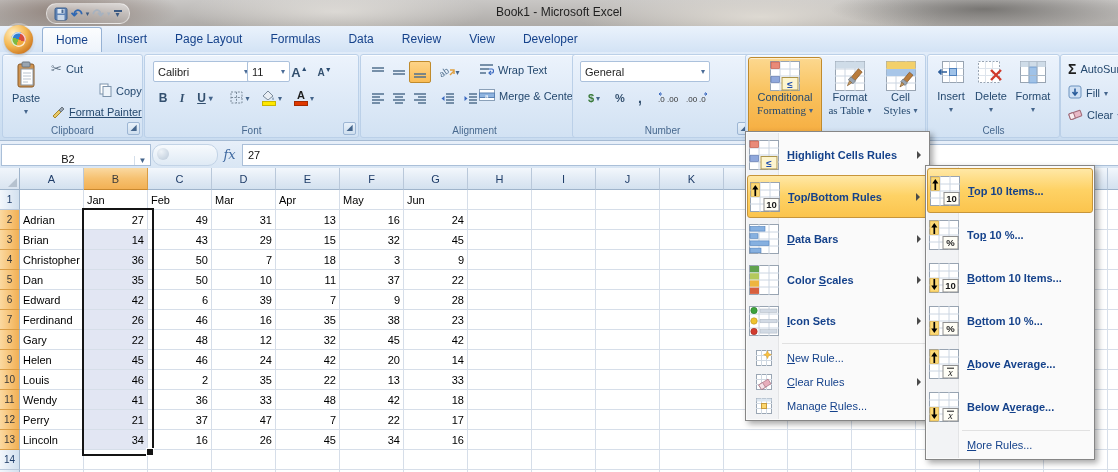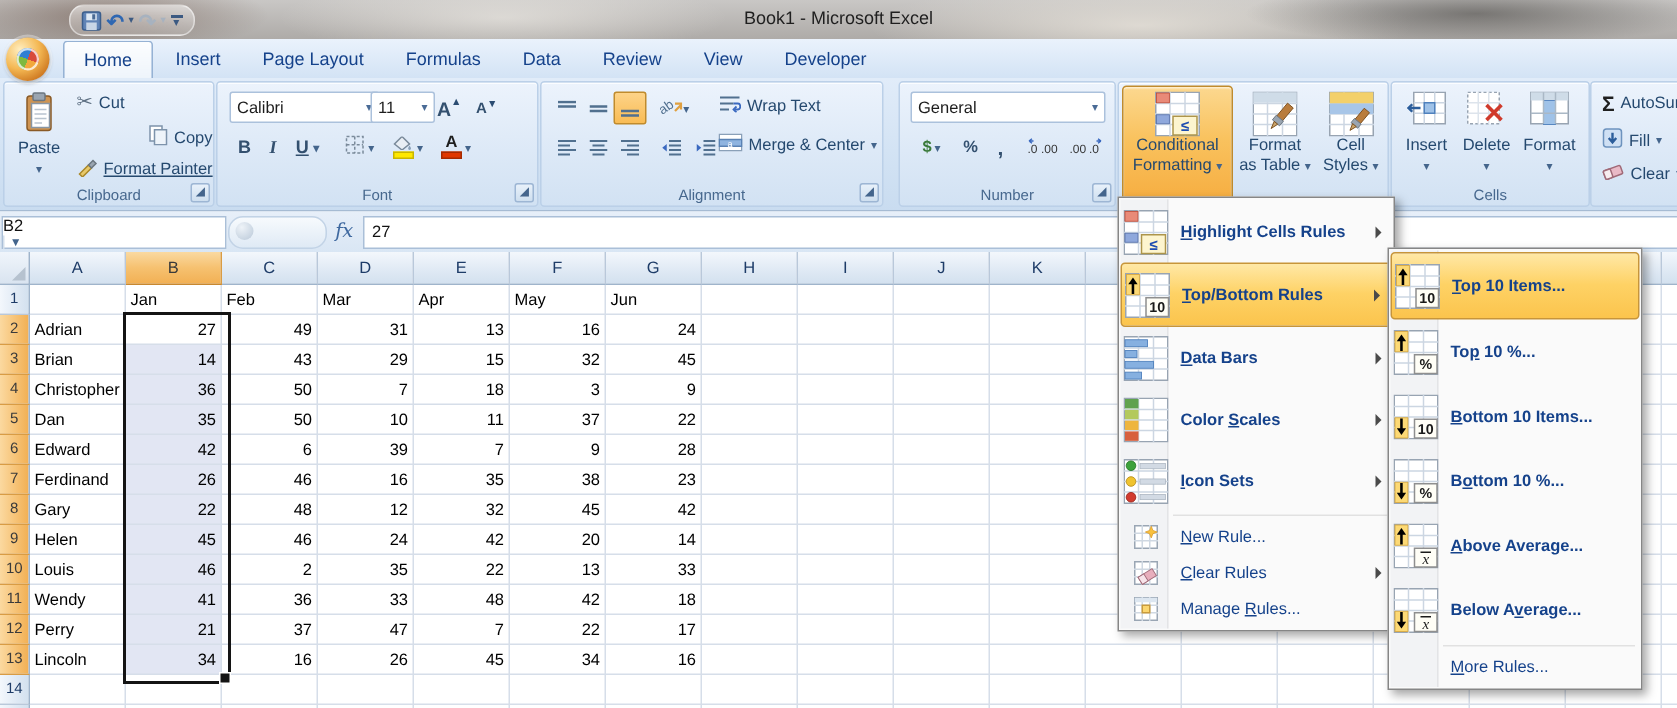--- a/index.html
+++ b/index.html
@@ -52,27 +52,27 @@
   .bigbtn.active{background:linear-gradient(180deg,#fcd88f,#f9c25e 45%,#f6ad40);border:1px solid #c08b2d;
     margin:-1px;box-shadow:inset 0 1px 1px rgba(255,255,255,.6);}
   .smbtn{position:absolute;display:flex;align-items:center;gap:4px;color:#25496f;font-size:11px;white-space:nowrap;}
   .combo{position:absolute;background:#fff;border:1px solid #abc1dc;border-radius:2px;display:flex;align-items:center;
     font-size:11px;color:#1d1d1d;padding:0 4px;height:19px;}
   .ccaret{margin-left:auto;color:#4a6b96;font-size:8px;}
   .tbtn{position:absolute;display:flex;align-items:center;justify-content:center;border:1px solid transparent;
     border-radius:2px;color:#33506f;}
   .tbtn.active{background:linear-gradient(180deg,#fdd388,#f9bc55);border-color:#c08b2d;}
   .carettxt{font-size:8px;color:#44658c;}
-  .biglabel2{display:flex;align-items:flex-start;gap:3px;}
+  .biglabel2{display:flex;align-items:flex-start;gap:3px;font-family:Liberation Serif, serif;}
 
   
   .fbar{position:absolute;top:141px;left:0;right:0;height:27px;
     background:linear-gradient(180deg,#e7eff9,#d9e6f4);border-bottom:1px solid #b3c4d9;}
   .namebox{position:absolute;left:1px;top:3px;width:148px;height:20px;background:#fff;border:1px solid #aabfd8;
-    display:flex;align-items:flex-start;flex-direction:column;}
+    display:flex;align-items:flex-end;}
   .nbtext{flex:1;text-align:center;font-size:11px;color:#111;}
   .nbcaret{width:15px;border-left:1px solid #d4dfeb;text-align:center;color:#44658c;font-size:8px;}
   .fpill{position:absolute;left:152px;top:3px;width:64px;height:20px;border-radius:10px;
     background:linear-gradient(180deg,#f7fafd,#dfeaf5);border:1px solid #c2d3e6;}
   .fknob{position:absolute;left:4px;top:3px;width:12px;height:12px;border-radius:50%;
     background:radial-gradient(circle at 35% 30%,#eef3f8,#b9c8d8);}
   .fxbtn{position:absolute;left:219px;top:3px;width:21px;height:20px;display:flex;align-items:center;justify-content:center;
     font-family:"DejaVu Serif",serif;font-style:italic;font-size:13px;color:#3f69a0;}
   .ffield{position:absolute;left:242px;top:3px;right:0;height:20px;background:#fff;border:1px solid #aabfd8;border-right:none;
     display:flex;align-items:center;padding-left:5px;font-size:11px;color:#111;}
@@ -321,21 +321,21 @@
               <rect x="0.5" y="4" width="15" height="4.5" fill="#8fb4e0" stroke="#5a82b4"></rect>
               <text x="6" y="9" font-size="6" fill="#fff">a</text>
             </svg></span>
         <span>Merge &amp; Center</span>
         <span class="carettxt">▾</span>
       </div>
       <div class="glabel">Alignment</div>
       <div class="launcher">◢</div>
     </div>
 
-    <div class="group" style="left:599px;width:143px;">
+    <div class="group" style="left:572px;width:143px;padding-left:36px;">
       <div class="combo" style="left:7px;top:6px;width:120px;">
         <span>General</span>
           <span class="ccaret">▾</span>
       </div>
       <div class="tbtn" style="left:7px;top:32px;width:26px;height:20px;">
         <span style="font-weight:bold;color:#3a7a3a;">$</span>
           <span class="carettxt" style="margin-left:2px;">▾</span>
       </div>
       <div class="tbtn" style="left:36px;top:32px;width:20px;height:20px;font-weight:bold;">%</div>
       <div class="tbtn" style="left:58px;top:32px;width:16px;height:20px;font-weight:bold;font-size:14px;">,</div>

